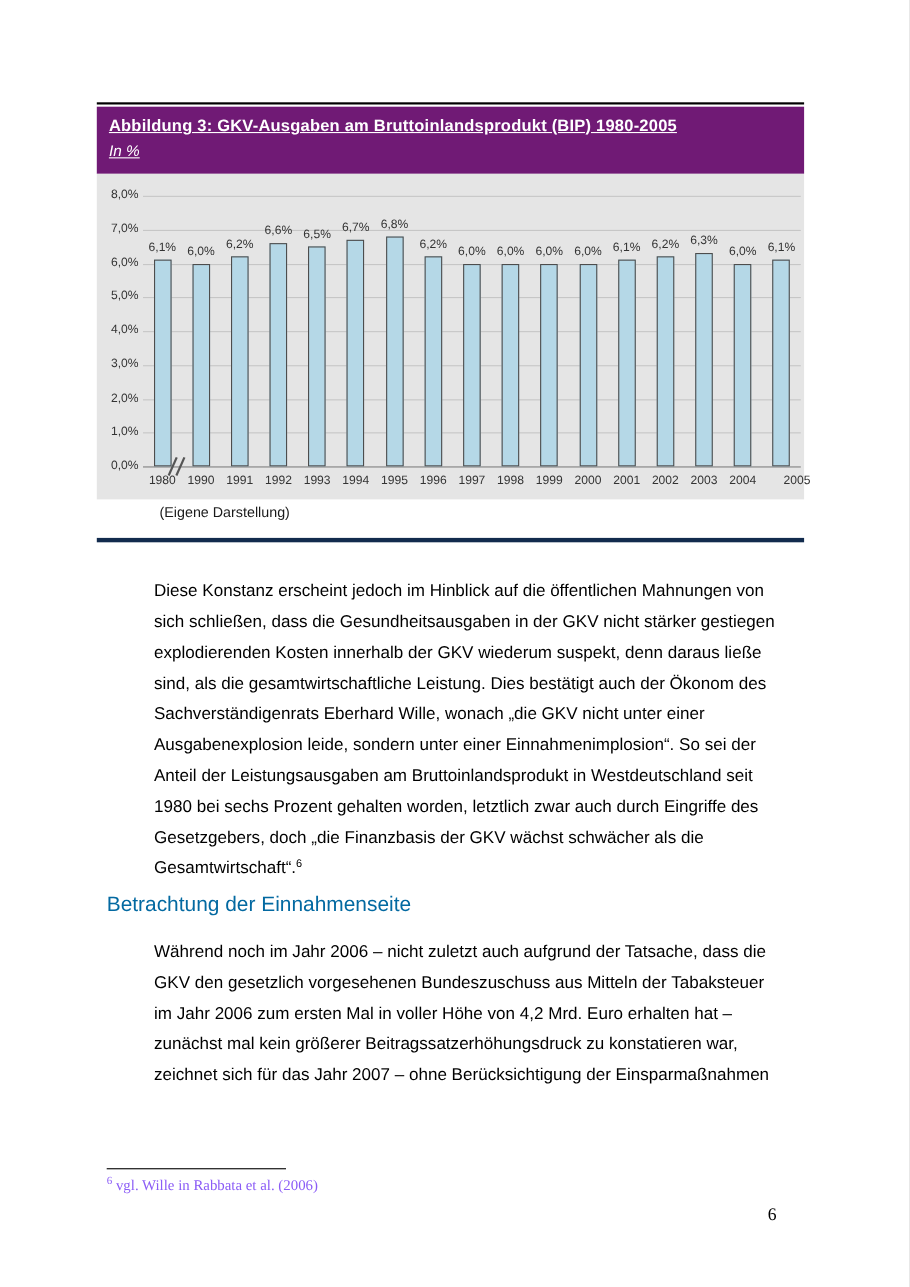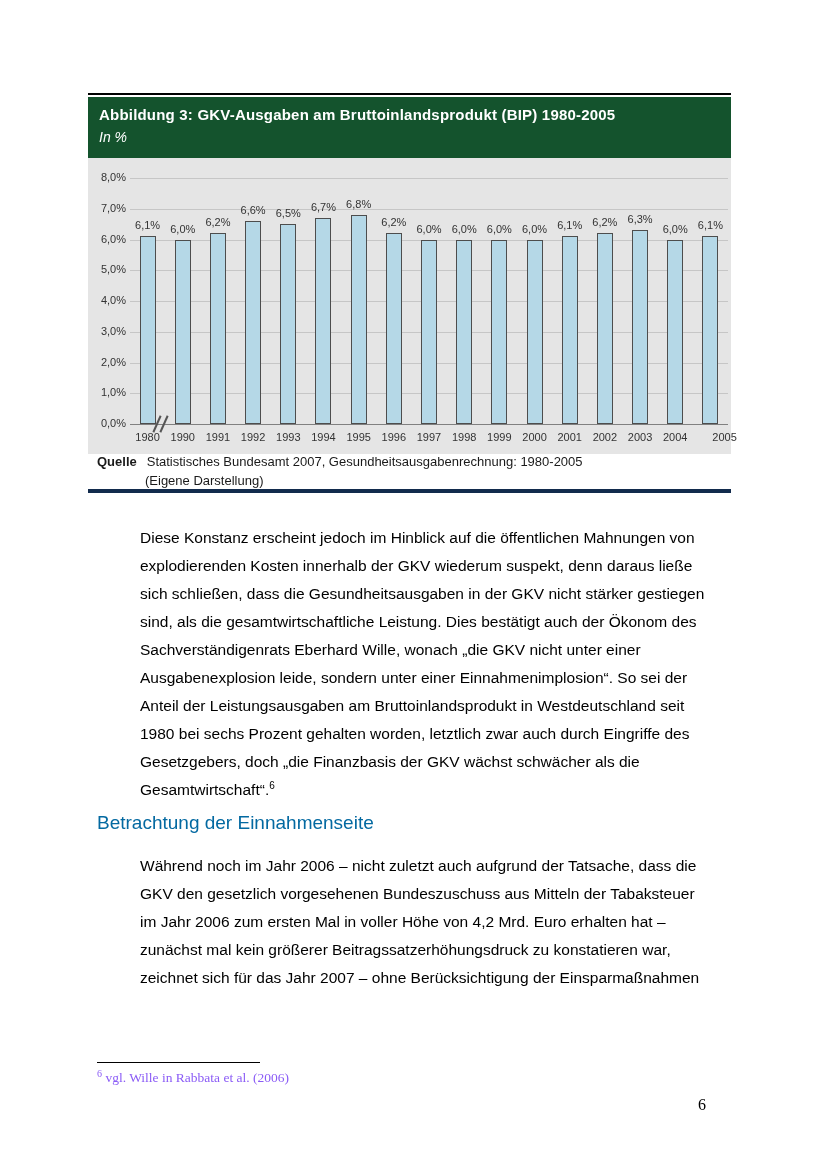--- a/index.html
+++ b/index.html
@@ -55,21 +55,21 @@
     font-family:"Liberation Serif", serif;font-size:16px;color:#000;
   }
 </style>
 </head>
 <body>
 
 <div class="page">
 
   <div class="figure">
     <div class="fig-topline"></div>
-    <div class="fig-header" id="fig-header" style="background: #14532d;">
+    <div class="fig-header" id="fig-header" style="background: #701a75; text-decoration: underline;">
       <div class="fig-title">Abbildung 3: GKV-Ausgaben am Bruttoinlandsprodukt (BIP) 1980-2005</div>
       <div class="fig-subtitle">In %</div>
     </div>
 
     <div class="chart-region" id="plot-area">
 
     <div class="gridline" style="left: 42px; width: 598px; top: 20px; background: rgb(198, 198, 198);"></div>
         <div class="y-label" style="left: 0px; top: 13px;">8,0%</div>
         <div class="gridline" style="left: 42px; width: 598px; top: 50.75px; background: rgb(198, 198, 198);"></div>
         <div class="y-label" style="left: 0px; top: 43.75px;">7,0%</div>
@@ -136,34 +136,30 @@
         <div class="bar-label" style="left: 564.647px; width: 45.1765px; top: 64.5px;">6,0%</div>
         <div class="x-label" style="left: 564.647px; width: 45.1765px; top: 273px;">2004</div>
         <div class="bar" style="width: 16px; left: 614.412px; top: 78.425px; height: 187.575px; background: rgb(181, 216, 231); border-color: rgb(77, 77, 77);"></div>
         <div class="bar-label" style="left: 599.824px; width: 45.1765px; top: 61.425px;">6,1%</div>
         <div class="x-label" style="left: 614px; width: 45.1765px; top: 273px;">2005</div>
         <div class="axis-break-line" style="left: 68.1765px; top: 257px;"></div>
         <div class="axis-break-line" style="left: 75.1765px; top: 257px;"></div>
       </div>
 
     <div class="fig-source">
-      <div class="src-row">
-        <span class="src-label">Quelle</span>
-        <span class="src-text">Statistisches Bundesamt 2007, Gesundheitsausgabenrechnung: 1980-2005</span>
-      </div>
       <div class="src-line2">(Eigene Darstellung)</div>
     </div>
     <div class="fig-bottomline" id="fig-bottomline" style="background: rgb(18, 43, 77);"></div>
   </div>
 
   <div class="bodytext para1">
     <div id="p1-lines">
         <div class="body-line">Diese Konstanz erscheint jedoch im Hinblick auf die öffentlichen Mahnungen von</div>
+        <div class="body-line">sich schließen, dass die Gesundheitsausgaben in der GKV nicht stärker gestiegen</div>
         <div class="body-line">explodierenden Kosten innerhalb der GKV wiederum suspekt, denn daraus ließe</div>
-        <div class="body-line">sich schließen, dass die Gesundheitsausgaben in der GKV nicht stärker gestiegen</div>
         <div class="body-line">sind, als die gesamtwirtschaftliche Leistung. Dies bestätigt auch der Ökonom des</div>
         <div class="body-line">Sachverständigenrats Eberhard Wille, wonach „die GKV nicht unter einer</div>
         <div class="body-line">Ausgabenexplosion leide, sondern unter einer Einnahmenimplosion“. So sei der</div>
         <div class="body-line">Anteil der Leistungsausgaben am Bruttoinlandsprodukt in Westdeutschland seit</div>
         <div class="body-line">1980 bei sechs Prozent gehalten worden, letztlich zwar auch durch Eingriffe des</div>
         <div class="body-line">Gesetzgebers, doch „die Finanzbasis der GKV wächst schwächer als die</div>
       </div>
     <div class="body-line">
       <span>Gesamtwirtschaft“.</span><sup class="fn">6</sup>
     </div>

